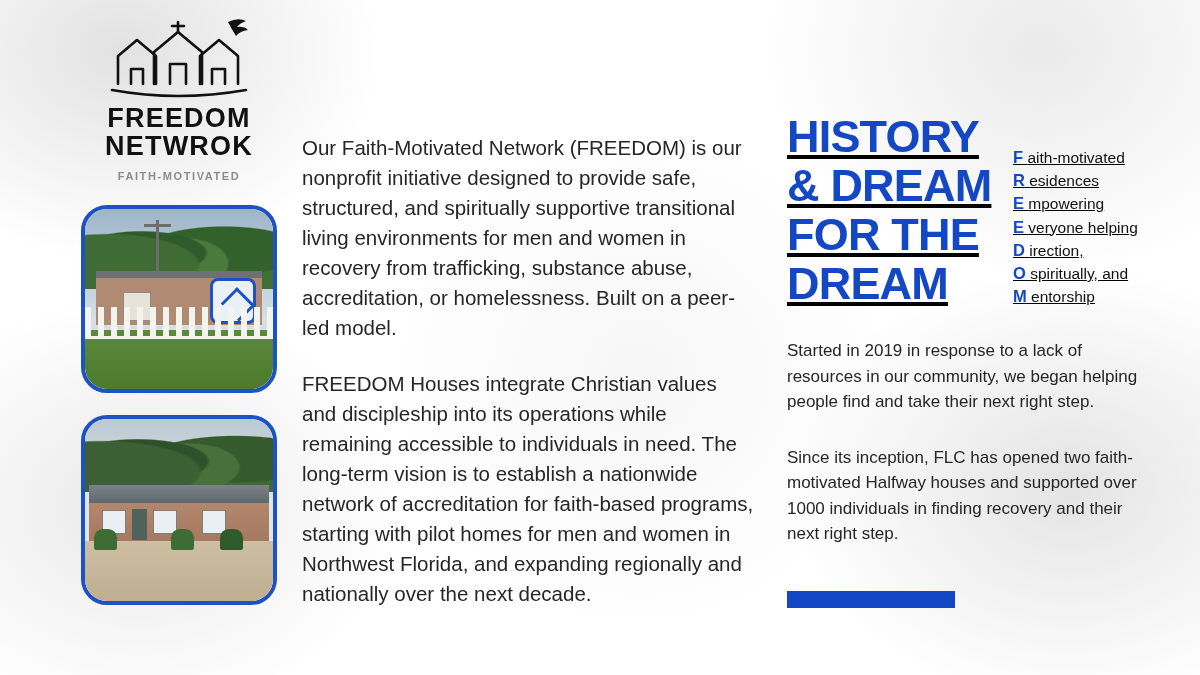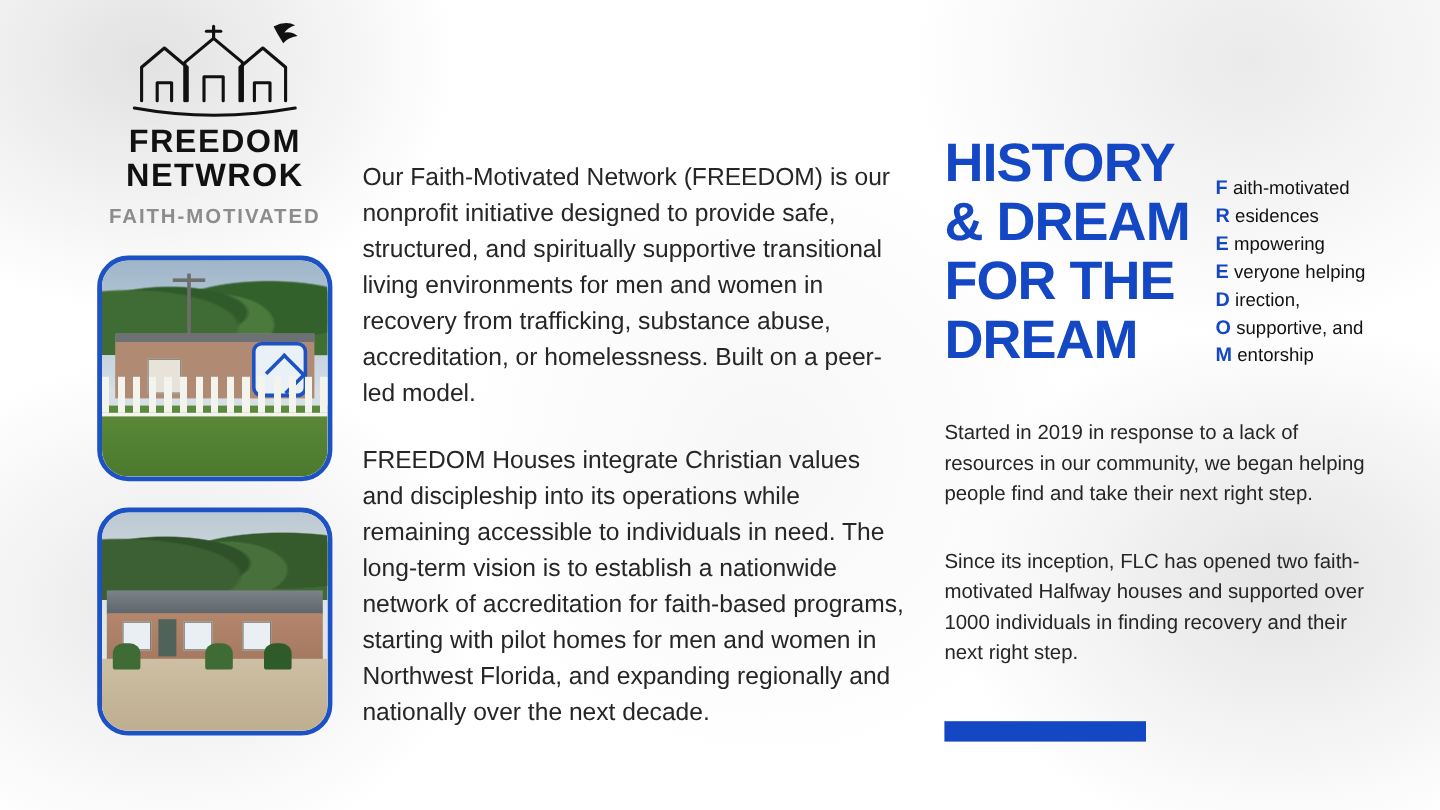--- a/index.html
+++ b/index.html
@@ -41,21 +41,21 @@
     font-family: "Liberation Sans", sans-serif;
     font-weight: bold;
     font-size: 27px;
     letter-spacing: 1.2px;
     color: #111111;
     line-height: 1.05;
     margin-top: 2px;
   }
   .logo-sub {
     margin-top: 9px;
-    font-size: 17px;
+    font-size: 11px;
     font-weight: bold;
     letter-spacing: 1.6px;
     color: #8c8c8c;
     line-height: 1.25;
   }
 
   .photo {
     width: 196px; height: 188px;
     border: 4px solid #1d52c4;
     border-radius: 26px;
@@ -120,36 +120,36 @@
     left: 302px; top: 133px;
     width: 452px;
     color: #262626;
     font-size: 20.5px;
     line-height: 30px;
   }
   .body-col p + p { margin-top: 26px; }
 
   
   .right-col { position: absolute; left: 787px; top: 110px; width: 390px; }
-  .head-row { display: flex; align-items: center; }
+  .head-row { display: flex; align-items: flex-end; text-decoration: underline; }
   .big-head {
     font-family: "Liberation Sans", sans-serif;
     font-weight: bold;
     font-size: 45px;
     line-height: 49px;
     letter-spacing: -0.8px;
     color: #1447c4;
     width: 222px;
   }
   .acrostic { margin-left: 4px; margin-top: 36px; font-size: 15.5px; line-height: 22.2px; color:#111; }
   .acrostic div { white-space: nowrap; }
   .acrostic b { color: #1447c4; font-weight: bold; font-size: 16.5px; }
 
   .right-para {
-    margin-top: 40px;
+    margin-top: 30px;
     color: #262626;
     font-size: 17px;
     line-height: 25.5px;
     width: 360px;
   }
   .right-para + .right-para { margin-top: 30px; }
 
   .blue-bar {
     margin-top: 44px;
     width: 168px; height: 17px;
@@ -239,21 +239,21 @@
         <div>&amp; DREAM</div>
         <div>FOR THE</div>
         <div>DREAM</div>
       </div>
       <div class="acrostic">
         <div><b>F</b> <span>aith-motivated</span></div>
         <div><b>R</b> <span>esidences</span></div>
         <div><b>E</b> <span>mpowering</span></div>
         <div><b>E</b> <span>veryone helping</span></div>
         <div><b>D</b> <span>irection,</span></div>
-        <div><b>O</b> <span>supportive, and</span></div>
+        <div><b>O</b> <span>spiritually, and</span></div>
         <div><b>M</b> <span>entorship</span></div>
       </div>
     </div>
 
     <p class="right-para">Started in 2019 in response to a lack of resources in our community, we began helping people find and take their next right step.</p>
     <p class="right-para">Since its inception, FLC has opened two faith-motivated Halfway houses and supported over 1000 individuals in finding recovery and their next right step.</p>
 
     <div class="blue-bar"></div>
   </div>
 

